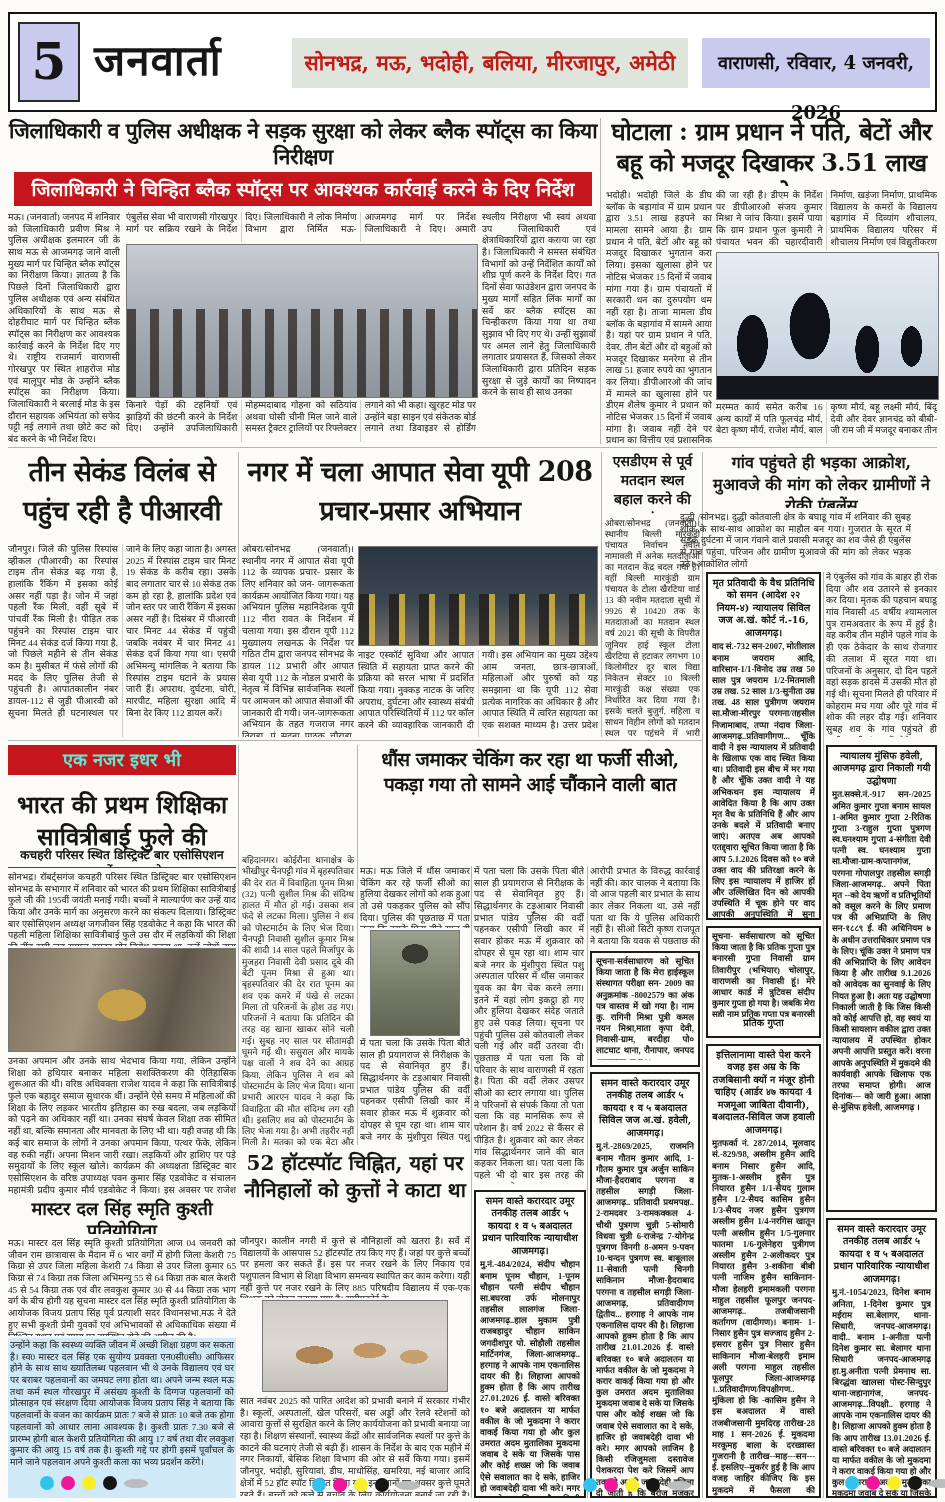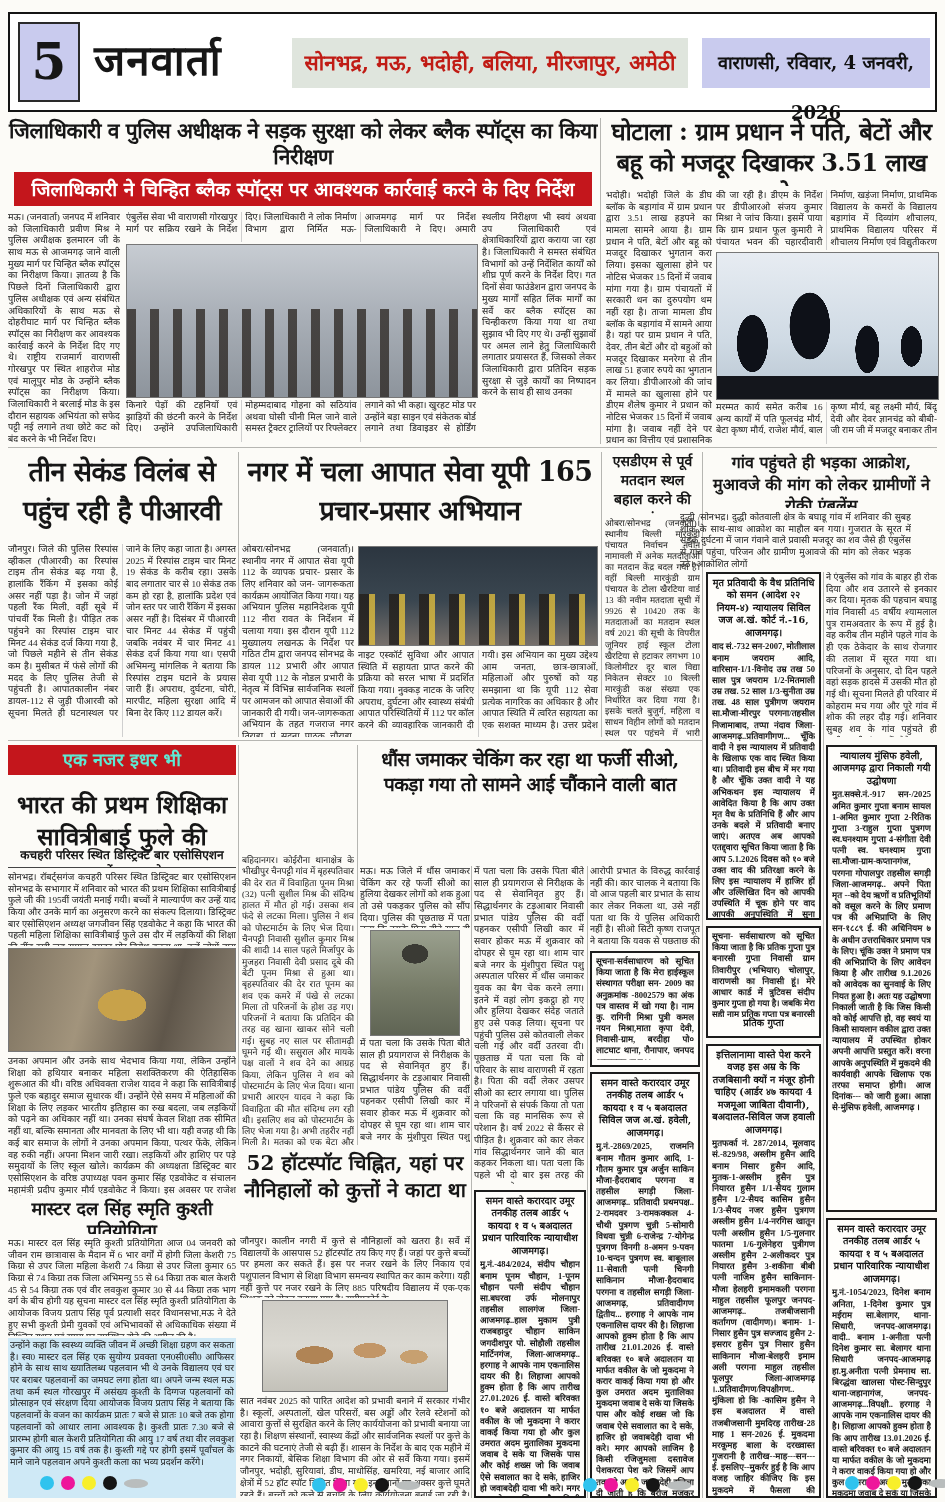--- a/index.html
+++ b/index.html
@@ -95,21 +95,21 @@
     <div class="photo ph-sil" style="width:100%;height:146px;margin:2px 0;"></div>
     <div class="bt c2" style="height:42px;">मरम्मत कार्य समेत करीब 16 अन्य कार्यों में पति फूलचंद्र मौर्य, बेटा कृष्ण मौर्य, राजेश मौर्य, बाल कृष्ण मौर्य, बहू लक्ष्मी मौर्य, बिंदू देवी और देवर ज्ञानचंद्र को बीबी-जी राम जी में मजदूर बनाकर तीन लाख 51 हजार का भुगतान कर दिया। प्राथमिक हजार का भुगतान किया गया है। डीपीआरओ ने जांच की रिपोर्ट डीएम को दे दी है। डीपीआरओ संजय कुमार मिश्रा ने कहा कि बड़ागांव में विकास कार्यों की जांच में तीन लाख 68 हजार की अनियमितता मिली है। डीएम ने प्रधान को नोटिस जारी किया है।</div>
   </div>
 
   <div class="abs h" style="left:8px;top:447px;width:929px;"></div>
 
   <div class="abs h-xl" style="left:8px;top:452px;width:228px;height:88px;overflow:hidden;">तीन सेकंड विलंब से पहुंच रही है पीआरवी</div>
   <div class="abs bt c2" style="left:8px;top:544px;width:228px;height:193px;">जौनपुर। जिले की पुलिस रिस्पांस व्हीकल (पीआरवी) का रिस्पांस टाइम तीन सेकंड बढ़ गया है, हालांकि रैंकिंग में इसका कोई असर नहीं पड़ा है। जोन में जहां पहली रैंक मिली, वहीं सूबे में पांचवीं रैंक मिली है। पीड़ित तक पहुंचने का रिस्पांस टाइम चार मिनट 44 सेकंड दर्ज किया गया है, जो पिछले महीने से तीन सेकंड कम है। मुसीबत में फंसे लोगों की मदद के लिए पुलिस तेजी से पहुंचती है। आपातकालीन नंबर डायल-112 से जुड़ी पीआरवी को सूचना मिलते ही घटनास्थल पर जाने के लिए कहा जाता है। अगस्त 2025 में रिस्पांस टाइम चार मिनट 19 सेकंड के करीब रहा। उसके बाद लगातार चार से 10 सेकंड तक कम हो रहा है, हालांकि प्रदेश एवं जोन स्तर पर जारी रैंकिंग में इसका असर नहीं है। दिसंबर में पीआरवी चार मिनट 44 सेकंड में पहुंची जबकि नवंबर में चार मिनट 41 सेकंड दर्ज किया गया था। एसपी अभिमन्यु मांगलिक ने बताया कि रिस्पांस टाइम घटाने के प्रयास जारी हैं। अपराध, दुर्घटना, चोरी, मारपीट, महिला सुरक्षा आदि में बिना देर किए 112 डायल करें।</div>
   <div class="abs v" style="left:238px;top:452px;height:285px;"></div>
 
-  <div class="abs h-xl" style="left:242px;top:452px;width:356px;height:88px;overflow:hidden;">नगर में चला आपात सेवा यूपी 165 प्रचार-प्रसार अभियान</div>
+  <div class="abs h-xl" style="left:242px;top:452px;width:356px;height:88px;overflow:hidden;">नगर में चला आपात सेवा यूपी 208 प्रचार-प्रसार अभियान</div>
   <div class="abs bt" style="left:242px;top:544px;width:112px;height:193px;">ओबरा/सोनभद्र (जनवार्ता)। स्थानीय नगर में आपात सेवा यूपी 112 के व्यापक प्रचार- प्रसार के लिए शनिवार को जन- जागरूकता कार्यक्रम आयोजित किया गया। यह अभियान पुलिस महानिदेशक यूपी 112 नीरा रावत के निर्देशन में चलाया गया। इस दौरान यूपी 112 मुख्यालय लखनऊ के निर्देश पर गठित टीम द्वारा जनपद सोनभद्र के डायल 112 प्रभारी और आपात सेवा यूपी 112 के नोडल प्रभारी के नेतृत्व में विभिन्न सार्वजनिक स्थलों पर आमजन को आपात सेवाओं की जानकारी दी गयी। जन-जागरूकता अभियान के तहत गजराज नगर तिराहा, पं सुदना पाठक चौराहा, हनुमान मंदिर तिराहा सहित नगर के प्रमुख स्थानों पर नुक्कड़ नाटक, गीत-संगीत और एलईडी वैन के माध्यम से लोगों को जागरूक किया गया। वहीं एलईडी वैन पर कॉल रिस्पॉन्स सिस्टम, महिला सुरक्षा से जुड़ी सेवाएं,</div>
   <div class="abs photo ph-112" style="left:358px;top:546px;width:240px;height:100px;"></div>
   <div class="abs bt c2" style="left:358px;top:650px;width:240px;height:87px;">नाइट एस्कॉर्ट सुविधा और आपात स्थिति में सहायता प्राप्त करने की प्रक्रिया को सरल भाषा में प्रदर्शित किया गया। नुक्कड़ नाटक के जरिए अपराध, दुर्घटना और स्वास्थ्य संबंधी आपात परिस्थितियों में 112 पर कॉल करने की व्यावहारिक जानकारी दी गयी। इस अभियान का मुख्य उद्देश्य आम जनता, छात्र-छात्राओं, महिलाओं और पुरुषों को यह समझाना था कि यूपी 112 सेवा प्रत्येक नागरिक का अधिकार है और आपात स्थिति में त्वरित सहायता का एक सशक्त माध्यम है। उत्तर प्रदेश शासन की मंशा के अनुरूप इस कार्यक्रम के माध्यम से समाज में सुरक्षा की भावना को मजबूत करने और अपराध रोकथाम के लिए जन-जागरूकता बढ़ाने पर विशेष जोर दिया गया। इस अवसर पर प्रचार प्रसार टीम में निरीक्षक फिदा हुसैन अहमद, मुख्य आरक्षी सोनू वर्मा, आरक्षी फैसल अहमद, नुक्कड़ नाटक टीम सदस्य काजल गुप्ता दुर्गेश तिवारी, एंकर अमित शुक्ला आदि मौजूद रहे।</div>
   <div class="abs v" style="left:601px;top:452px;height:285px;"></div>
 
   <div class="abs h-sm" style="left:605px;top:452px;width:95px;height:62px;overflow:hidden;">एसडीएम से पूर्व मतदान स्थल बहाल करने की मांग</div>
   <div class="abs bt" style="left:605px;top:518px;width:95px;height:219px;font-size:8.7px;">ओबरा/सोनभद्र (जनवार्ता)। स्थानीय बिल्ली मारकुंडी पंचायत निर्वाचन नवीन नामावली में अनेक मतदाताओं का मतदान केंद्र बदल गया है। वहीं बिल्ली मारकुंडी ग्राम पंचायत के टोला खैरटिया वार्ड 13 की नवीन मतदाता सूची में 9926 से 10420 तक के मतदाताओं का मतदान स्थल वर्ष 2021 की सूची के विपरीत जूनियर हाई स्कूल टोला खैरटिया से हटाकर लगभग 10 किलोमीटर दूर बाल विद्या निकेतन सेक्टर 10 बिल्ली मारकुंडी कक्ष संख्या एक निर्धारित कर दिया गया है। इसके चलते बुजुर्ग, महिला व साधन विहीन लोगों को मतदान स्थल पर पहुंचने में भारी असुविधा होगी। ऐसे लोगों के वहां पहुंच न पाने की स्थिति में वह मतदाता अपने मताधिकार से वंचित हो जाएगा। इस स्थिति से नाराज मतदाताओं ने शुक्रवार को उपजिलाधिकारी ओबरा विवेक सिंह को अपनी समस्याओं से अवगत कराते हुए गजेंद्र यादव, राजीव दत्त, उमेश शुक्ला तथा अश्वनी सिंह के नेतृत्व में ज्ञापन सौंपा।</div>
   <div class="abs v" style="left:702px;top:452px;height:1046px;"></div>
 
   <div class="abs h-md" style="left:706px;top:452px;width:231px;height:56px;overflow:hidden;">गांव पहुंचते ही भड़का आक्रोश, मुआवजे की मांग को लेकर ग्रामीणों ने रोकी एंबुलेंस</div>

